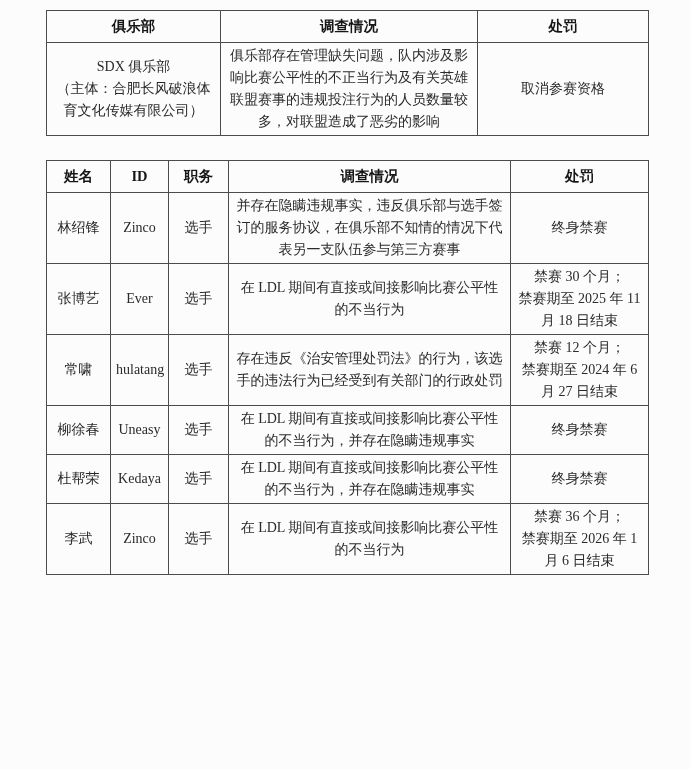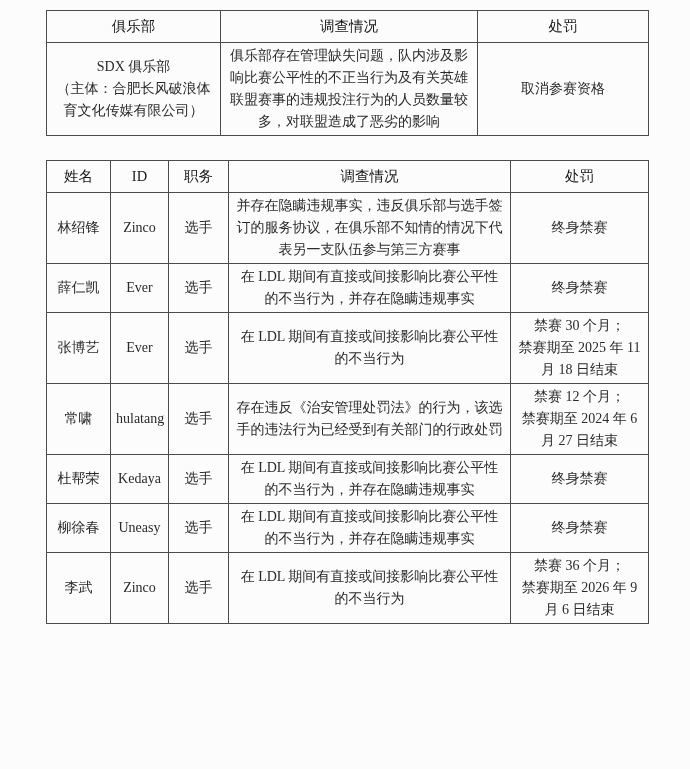--- a/index.html
+++ b/index.html
@@ -26,21 +26,21 @@
     border: 1px solid #4c4c4c;
     text-align: center;
     vertical-align: middle;
     font-size: 14px;
     line-height: 22px;
     padding: 2px 5px;
     white-space: pre-line;
     overflow: hidden;
   }
   th {
-    font-weight: normal;
+    font-weight: bold;
     color: #161616;
     height: 32px;
     font-size: 14.5px;
     line-height: 1.2;
     white-space: nowrap;
   }
   td { color: #2a2a2a; }
   .club-table td { height: 93px; }
 </style>
 </head>
@@ -92,60 +92,53 @@
     </thead>
     <tbody>
         <tr>
           <td>林绍锋</td>
           <td>Zinco</td>
           <td>选手</td>
           <td>并存在隐瞒违规事实，违反俱乐部与选手签订的服务协议，在俱乐部不知情的情况下代表另一支队伍参与第三方赛事</td>
           <td>终身禁赛</td>
         </tr>
         <tr>
-          <td>薛仁凯</td>
-          <td>Ever</td>
-          <td>选手</td>
-          <td>在 LDL 期间有直接或间接影响比赛公平性的不当行为，并存在隐瞒违规事实</td>
-          <td>终身禁赛</td>
-        </tr>
-        <tr>
           <td>张博艺</td>
           <td>Ever</td>
           <td>选手</td>
           <td>在 LDL 期间有直接或间接影响比赛公平性的不当行为</td>
           <td>禁赛 30 个月；
 禁赛期至 2025 年 11 月 18 日结束</td>
         </tr>
         <tr>
           <td>常啸</td>
           <td>hulatang</td>
           <td>选手</td>
           <td>存在违反《治安管理处罚法》的行为，该选手的违法行为已经受到有关部门的行政处罚</td>
           <td>禁赛 12 个月；
 禁赛期至 2024 年 6 月 27 日结束</td>
         </tr>
         <tr>
-          <td>杜帮荣</td>
-          <td>Kedaya</td>
+          <td>柳徐春</td>
+          <td>Uneasy</td>
           <td>选手</td>
           <td>在 LDL 期间有直接或间接影响比赛公平性的不当行为，并存在隐瞒违规事实</td>
           <td>终身禁赛</td>
         </tr>
         <tr>
-          <td>柳徐春</td>
-          <td>Uneasy</td>
+          <td>杜帮荣</td>
+          <td>Kedaya</td>
           <td>选手</td>
           <td>在 LDL 期间有直接或间接影响比赛公平性的不当行为，并存在隐瞒违规事实</td>
           <td>终身禁赛</td>
         </tr>
         <tr>
           <td>李武</td>
           <td>Zinco</td>
           <td>选手</td>
           <td>在 LDL 期间有直接或间接影响比赛公平性的不当行为</td>
           <td>禁赛 36 个月；
-禁赛期至 2026 年 9 月 6 日结束</td>
+禁赛期至 2026 年 1 月 6 日结束</td>
         </tr>
       </tbody>
   </table>
 
 </div>
 
 </body></html>

